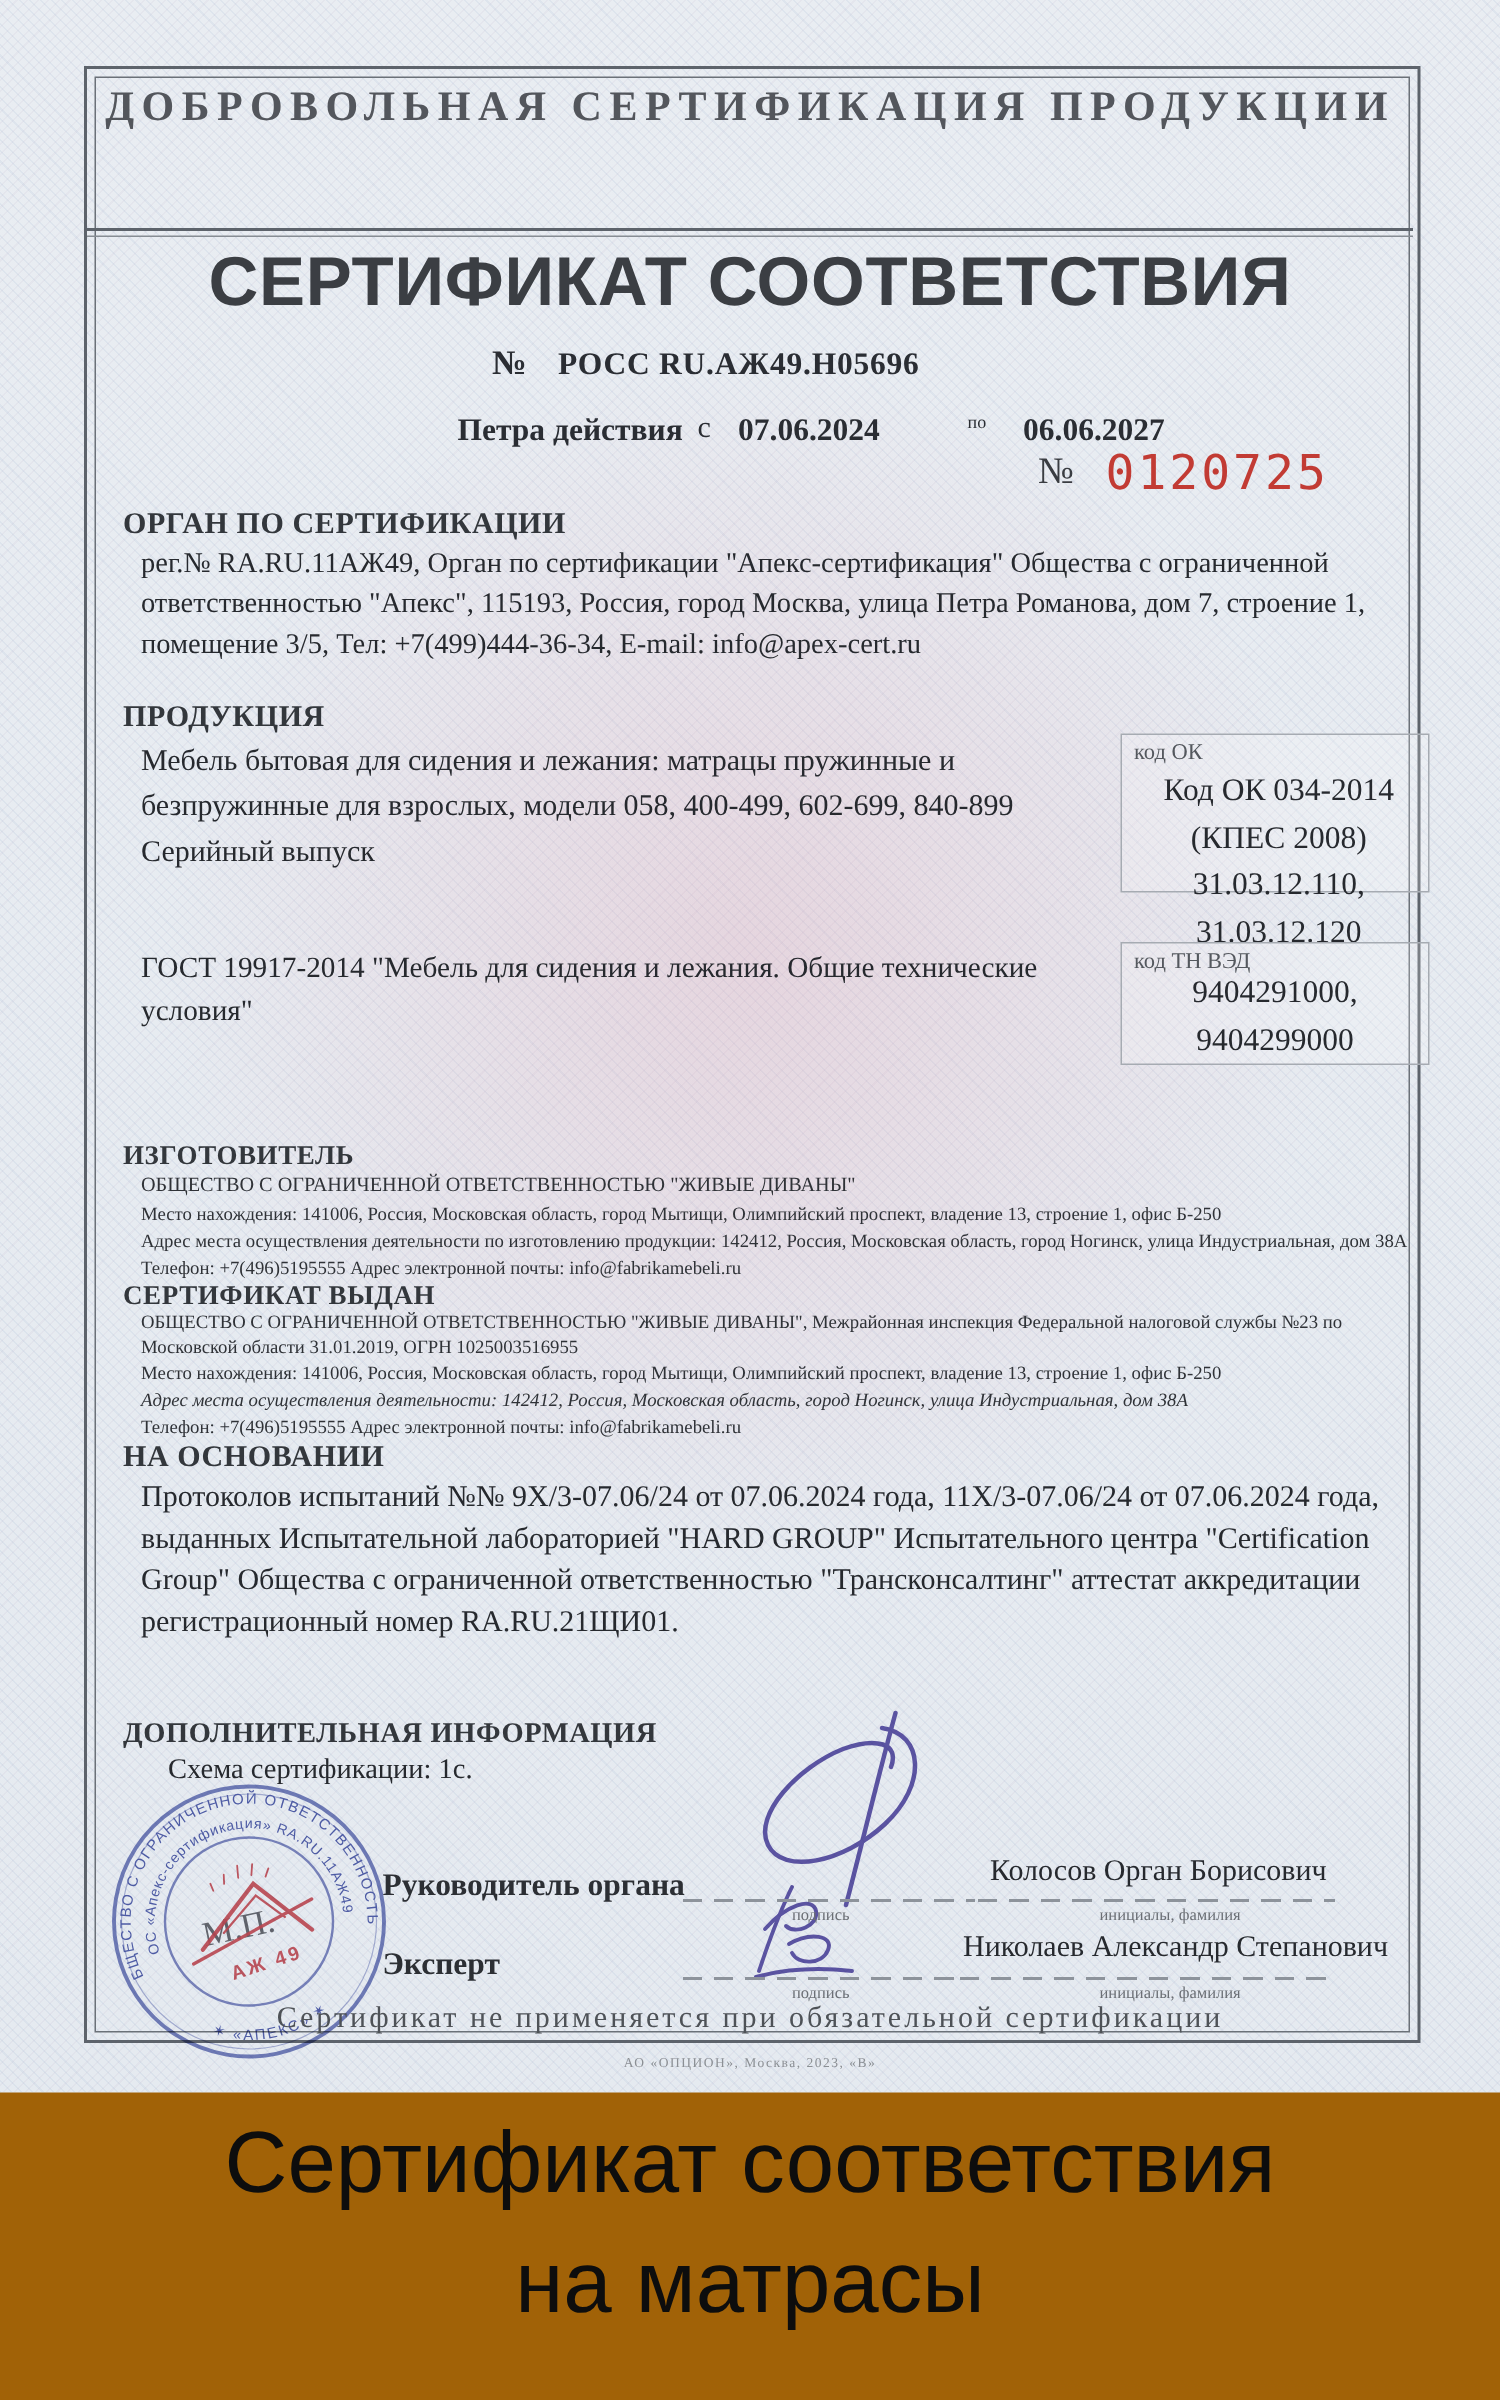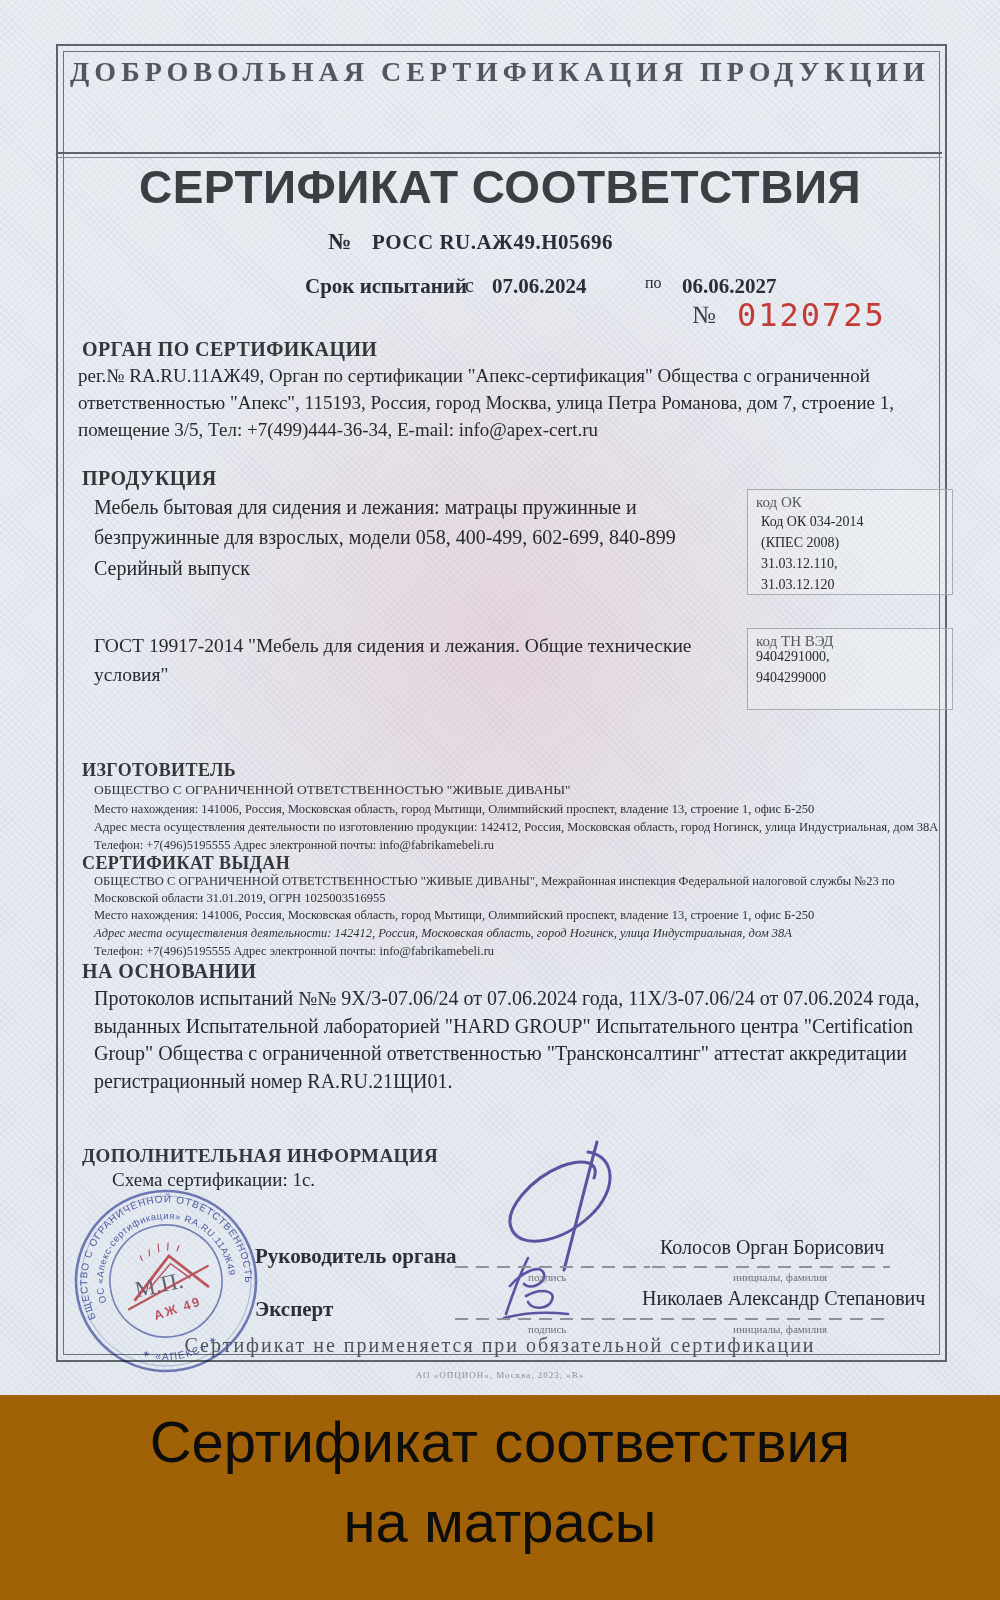--- a/index.html
+++ b/index.html
@@ -22,21 +22,21 @@
           font-family:"Liberation Sans",sans-serif;font-weight:bold;font-size:46px;color:#3b3e43;letter-spacing:.5px;}
   .bold{font-weight:bold;}
   .h1{font-size:20px;font-weight:bold;color:#33373c;letter-spacing:.4px;}
   .h2{font-size:18px;font-weight:bold;color:#33373c;letter-spacing:.4px;}
   .body19{font-size:19px;line-height:1.42;color:#26292e;}
   .body20{font-size:20px;line-height:1.5;color:#26292e;}
   .small12{font-size:12.5px;line-height:1.35;color:#2f3237;}
   .small13{font-size:13.5px;color:#2f3237;}
   .codebox{border:1px solid #a6abb2;background:rgba(255,255,255,.18);}
   .codelabel{font-size:15px;color:#54585e;}
-  .codeline{font-size:14px;line-height:1.5;color:#26292e;}
+  .codeline{font-size:21px;line-height:1.5;color:#26292e;text-align:center;}
   .serial-digits{font-family:"DejaVu Sans Mono",monospace;font-size:32px;color:#c23b34;letter-spacing:2px;}
   .dash{height:2px;background:repeating-linear-gradient(90deg,#8d939b 0 13px,rgba(0,0,0,0) 13px 21px);}
   .cap11{font-size:11px;color:#6b6f75;}
   .role{font-size:21px;font-weight:bold;color:#2c2f34;}
   .name{font-size:20px;color:#26292e;}
   .footer-note{left:60px;top:1334px;width:880px;text-align:center;font-size:20px;letter-spacing:2px;color:#4e5257;}
   .print-note{left:60px;top:1370px;width:880px;text-align:center;font-size:9px;color:#8b8f94;letter-spacing:1px;}
   .caption{left:0;top:1402px;width:1000px;text-align:center;
            font-family:"Liberation Sans",sans-serif;font-size:58px;line-height:1.38;color:#0d0d0d;}
   .inkwork{mix-blend-mode:multiply;}
@@ -51,31 +51,31 @@
       <div class="frame-inner"></div>
     </div>
     <div class="sep"></div>
 
     <div class="abs banner">ДОБРОВОЛЬНАЯ СЕРТИФИКАЦИЯ ПРОДУКЦИИ</div>
     <div class="abs main-title">СЕРТИФИКАТ СООТВЕТСТВИЯ</div>
 
     <span class="abs bold" style="left:328px;top:229px;font-size:23px;">№</span>
     <span class="abs bold" style="left:372px;top:230px;font-size:21px;letter-spacing:.5px;">РОСС RU.АЖ49.Н05696</span>
 
-    <span class="abs bold" style="left:305px;top:274px;font-size:21px;">Срок испытаний</span>
+    <span class="abs bold" style="left:305px;top:274px;font-size:21px;">Петра действия</span>
     <span class="abs" style="left:465px;top:274px;font-size:20px;">с</span>
     <span class="abs bold" style="left:492px;top:274px;font-size:21px;">07.06.2024</span>
-    <span class="abs" style="left:645px;top:274px;font-size:16px;">по</span>
+    <span class="abs" style="left:645px;top:274px;font-size:12px;">по</span>
     <span class="abs bold" style="left:682px;top:274px;font-size:21px;">06.06.2027</span>
 
     <span class="abs" style="left:692px;top:301px;font-size:25px;color:#3a3d42;">№</span>
     <span class="abs serial-digits" style="left:737px;top:296px;">0120725</span>
 
     <div class="abs h1" style="left:82px;top:338px;">ОРГАН ПО СЕРТИФИКАЦИИ</div>
-    <div class="abs body19" style="left:78px;top:363px;width:838px;">рег.№ RA.RU.11АЖ49, Орган по сертификации "Апекс-сертификация" Общества с ограниченной ответственностью "Апекс", 115193, Россия, город Москва, улица Петра Романова, дом 7, строение 1, помещение 3/5, Тел: +7(499)444-36-34, E-mail: info@apex-cert.ru</div>
+    <div class="abs body19" style="left:94px;top:363px;width:838px;">рег.№ RA.RU.11АЖ49, Орган по сертификации "Апекс-сертификация" Общества с ограниченной ответственностью "Апекс", 115193, Россия, город Москва, улица Петра Романова, дом 7, строение 1, помещение 3/5, Тел: +7(499)444-36-34, E-mail: info@apex-cert.ru</div>
 
     <div class="abs h1" style="left:82px;top:467px;">ПРОДУКЦИЯ</div>
     <div class="abs body20" style="left:94px;top:492px;width:630px;">Мебель бытовая для сидения и лежания: матрацы пружинные и безпружинные для взрослых, модели 058, 400-499, 602-699, 840-899</div>
     <div class="abs body20" style="left:94px;top:553px;">Серийный выпуск</div>
 
     <div class="abs codebox" style="left:747px;top:489px;width:188px;height:96px;padding:4px 8px;">
       <div class="codelabel">код ОК</div>
       <div class="codeline" style="margin-left:5px;">Код ОК 034-2014</div>
       <div class="codeline" style="margin-left:5px;">(КПЕС 2008)</div>
       <div class="codeline" style="margin-left:5px;">31.03.12.110,</div>

